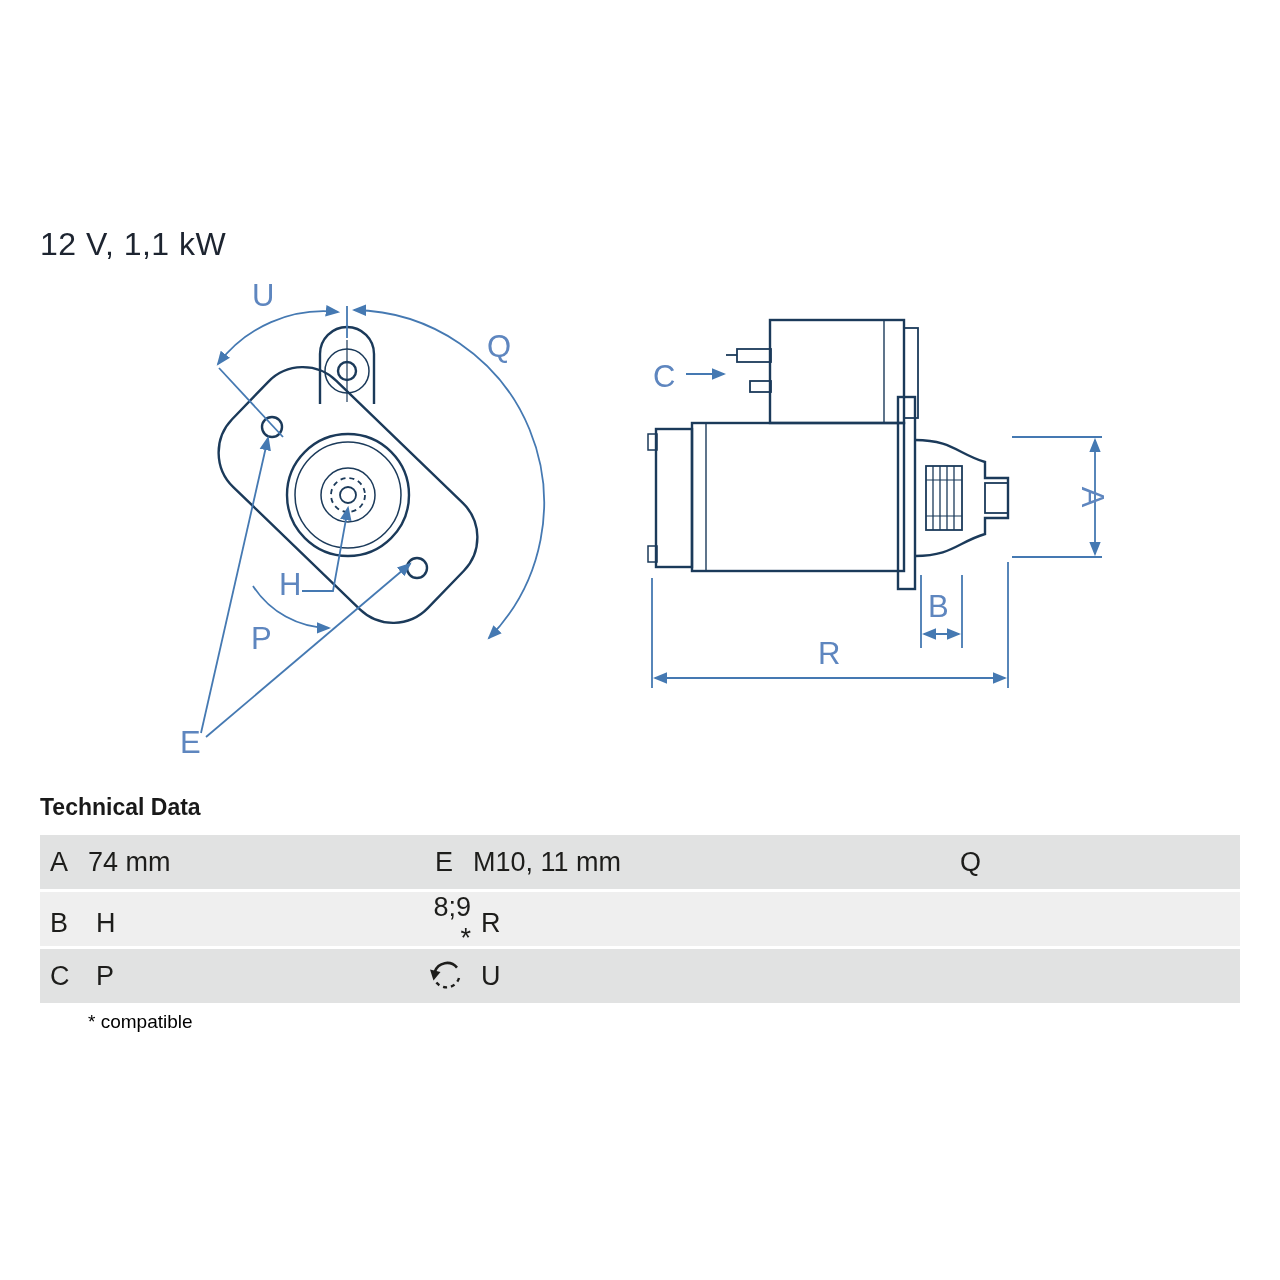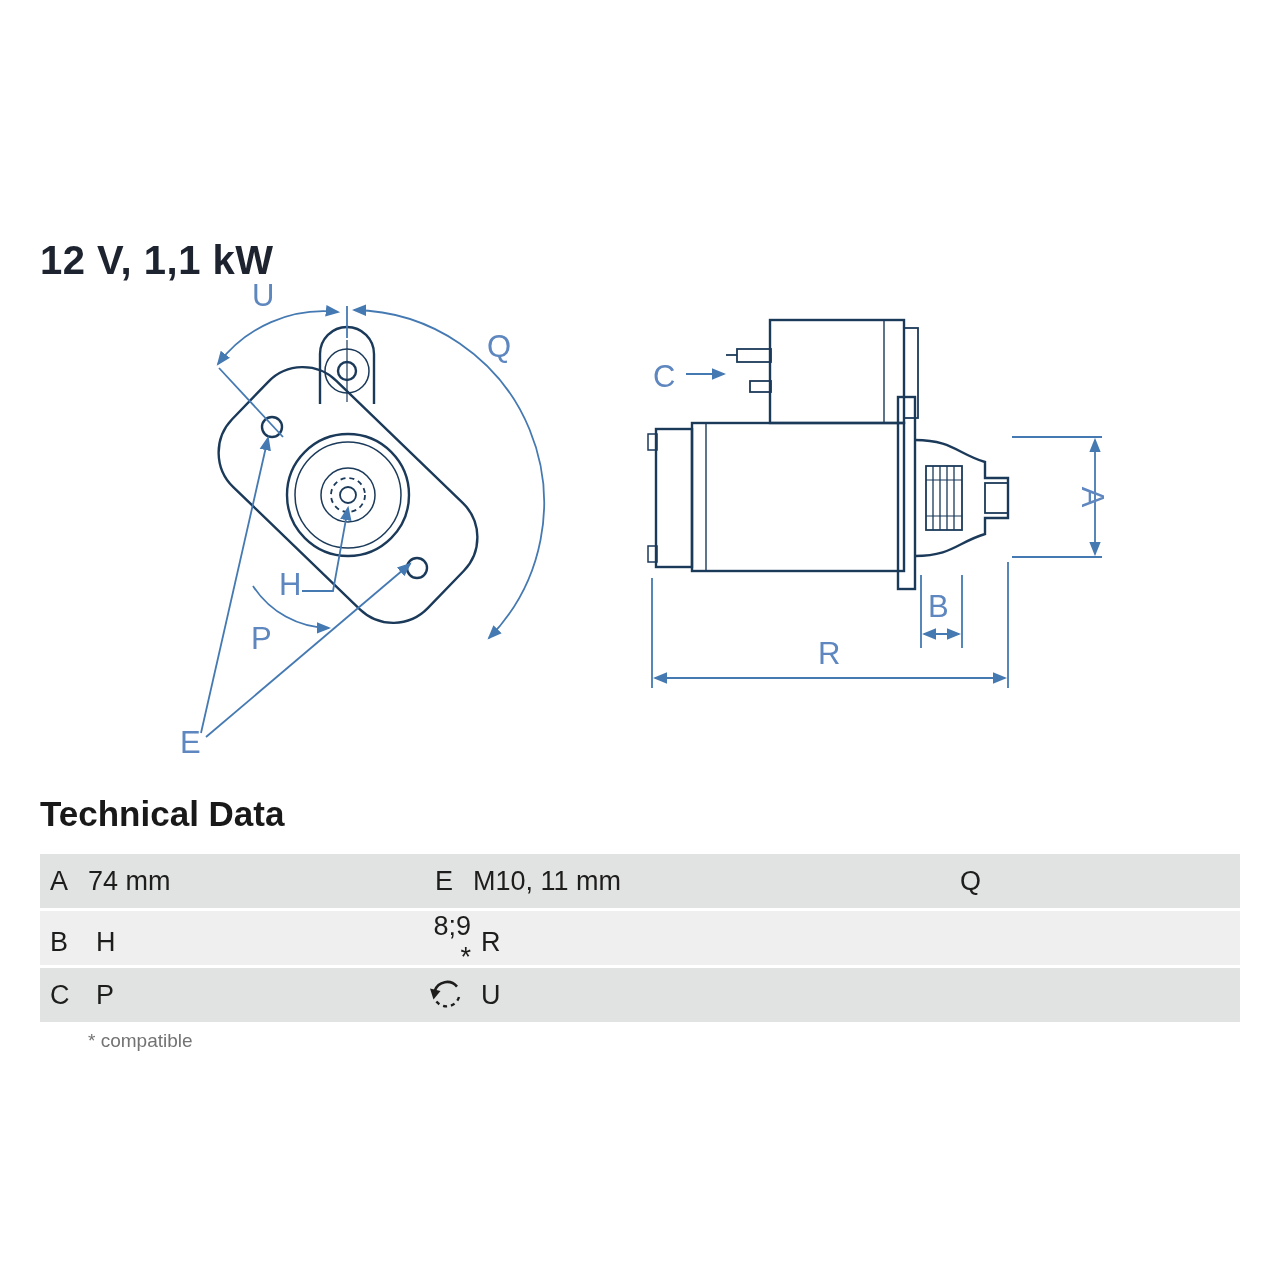--- a/index.html
+++ b/index.html
@@ -1,29 +1,29 @@
 <!DOCTYPE html>
 <html><head>
 <meta charset="utf-8">
 <style>
   html,body{margin:0;padding:0;background:#fff;}
   .canvas{position:relative;width:1280px;height:1280px;background:#ffffff;
           font-family:"Liberation Sans",sans-serif;overflow:hidden;}
-  .title{position:absolute;left:40px;top:226px;font-size:40px;color:#1d2430;
-         font-weight:700;letter-spacing:.5px;margin-top:12px;}
+  .title{position:absolute;left:40px;top:226px;font-size:32px;color:#1d2430;
+         font-weight:400;letter-spacing:.5px;}
   .drawing{position:absolute;left:0;top:0;}
   .tech{position:absolute;left:40px;top:794px;width:1200px;color:#1d1d1b;}
-  .tech h2{margin:0 0 20px 0;font-size:35px;font-weight:bold;color:#191919;}
+  .tech h2{margin:0 0 14px 0;font-size:23px;font-weight:bold;color:#191919;}
   .trow{display:grid;grid-template-columns:46px 339px 46px 479px 46px 1fr;
         align-items:center;height:54px;font-size:27px;margin-bottom:3px;}
   .trow.dark{background:#e1e2e2;}
   .trow.light{background:#efefef;}
   .k{padding-left:10px;}
   .v{padding-left:2px;display:flex;align-items:center;text-align:right;}
-  .foot{font-size:19px;padding-left:48px;margin-top:8px;color:#737373;}
+  .foot{font-size:19px;padding-left:48px;margin-top:8px;color:#000000;}
   svg text{font-family:"Liberation Sans",sans-serif;}
 </style>
 </head>
 <body>
 
 <div class="canvas">
 
   <div class="title">12 V, 1,1 kW</div>
 
   <svg class="drawing" width="1280" height="790" viewBox="0 0 1280 790">

